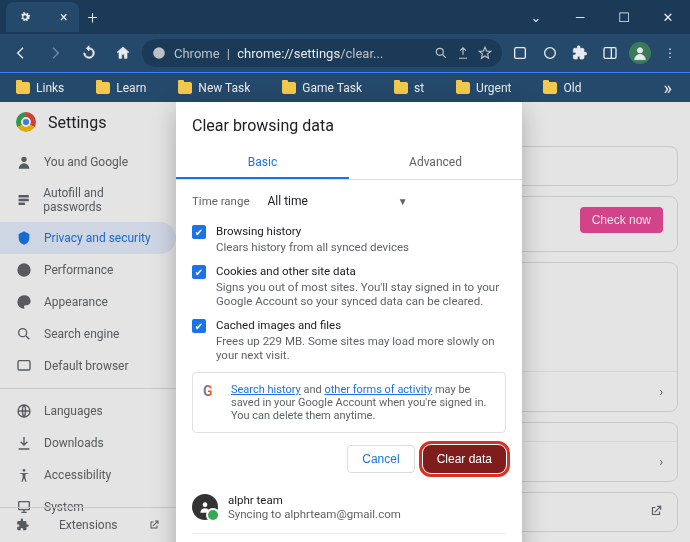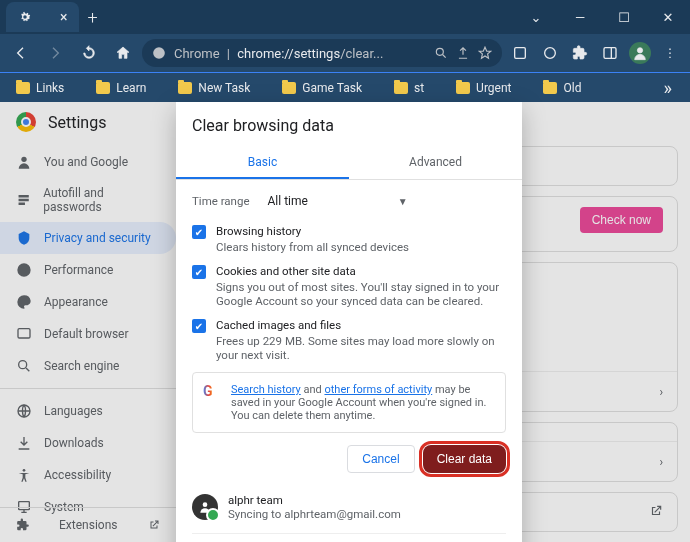--- a/index.html
+++ b/index.html
@@ -363,30 +363,30 @@
         <span>Performance</span>
       </div>
     <div class="side-item">
         <svg viewBox="0 0 24 24">
           <path d="M12 2a10 10 0 000 20c1 0 1-1 1-1 0-1-1-1-1-2 0-2 2-2 3-2 3 0 7-2 7-7A10 10 0 0012 2z"></path>
         </svg>
         <span>Appearance</span>
       </div>
     <div class="side-item">
         <svg viewBox="0 0 24 24">
-          <rect x="3" y="4" width="18" height="14" rx="2" fill="none" stroke="currentColor" stroke-width="2"></rect>
-        </svg>
-        <span>Default browser</span>
-      </div>
-    <div class="side-item">
-        <svg viewBox="0 0 24 24">
           <circle cx="10" cy="10" r="6" fill="none" stroke="currentColor" stroke-width="2"></circle>
           <path d="M15 15l5 5" stroke="currentColor" stroke-width="2"></path>
         </svg>
         <span>Search engine</span>
+      </div>
+    <div class="side-item">
+        <svg viewBox="0 0 24 24">
+          <rect x="3" y="4" width="18" height="14" rx="2" fill="none" stroke="currentColor" stroke-width="2"></rect>
+        </svg>
+        <span>Default browser</span>
       </div>
     <div class="side-sep"></div>
     <div class="side-item">
         <svg viewBox="0 0 24 24">
           <circle cx="12" cy="12" r="9" fill="none" stroke="currentColor" stroke-width="2"></circle>
           <path d="M3 12h18M12 3c3 3 3 15 0 18M12 3c-3 3-3 15 0 18" fill="none" stroke="currentColor" stroke-width="2"></path>
         </svg>
         <span>Languages</span>
       </div>
     <div class="side-item">

